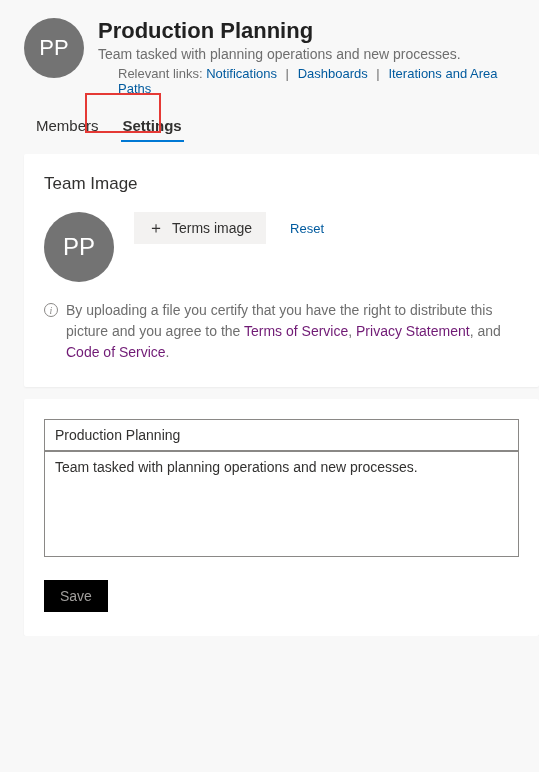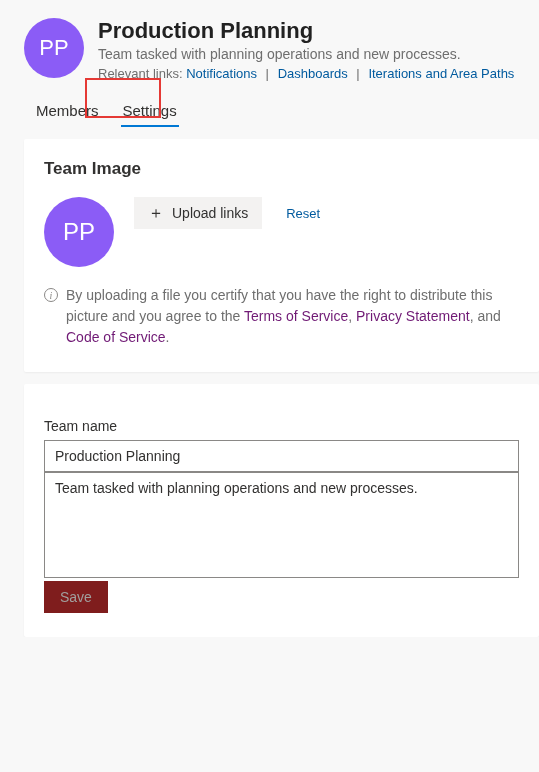--- a/index.html
+++ b/index.html
@@ -12,21 +12,21 @@
     }
     .header {
       display: flex;
       padding: 18px 24px 0 24px;
       gap: 14px;
     }
     .avatar {
       width: 60px;
       height: 60px;
       border-radius: 50%;
-      background: #8b5cf6;
+      background: #737373;
       color: #fff;
       display: flex;
       align-items: center;
       justify-content: center;
       font-size: 22px;
       flex-shrink: 0;
     }
     .avatar.small {
       width: 70px;
       height: 70px;
@@ -39,20 +39,21 @@
       margin-bottom: 2px;
     }
     .header-text .subtitle {
       color: #6e6e6e;
       font-size: 14px;
       margin-bottom: 4px;
     }
     .links-row {
       font-size: 13px;
       color: #6e6e6e;
+      margin-left: 20px;
     }
     .links-row a {
       color: #005a9e;
       text-decoration: none;
       cursor: pointer;
     }
     .links-sep { color: #6e6e6e; margin: 0 5px; }
     .tabs {
       display: flex;
       padding: 14px 24px 0 24px;
@@ -60,21 +61,21 @@
       position: relative;
     }
     .tab {
       padding: 7px 12px 8px 12px;
       font-size: 15px;
       color: #323130;
       cursor: pointer;
       position: relative;
     }
     .tab.active {
-      font-weight: 400;
+      font-weight: 700;
     }
     .tab.active::after {
       content: "";
       position: absolute;
       left: 10px;
       right: 10px;
       bottom: 0;
       height: 2px;
       background: #0078d4;
     }
@@ -85,21 +86,21 @@
     }
     .card {
       background: #fff;
       margin: 12px 0 0 24px;
       padding: 20px 20px 24px 20px;
       border-radius: 2px;
       box-shadow: 0 1px 2px rgba(0,0,0,0.05);
     }
     .card h2 {
       font-size: 17px;
-      font-weight: 700;
+      font-weight: 400;
       margin-bottom: 18px;
       color: #323130;
     }
     .image-row {
       display: flex;
       gap: 20px;
       align-items: flex-start;
       margin-bottom: 18px;
     }
     .image-actions {
@@ -181,25 +182,26 @@
       width: 100%;
       padding: 7px 10px;
       border: 1px solid #8a8886;
       font-size: 14px;
       font-family: inherit;
       color: #323130;
       height: 106px;
       resize: none;
     }
     .save-btn {
-      background: #7f1d1d;
+      background: #000000;
       border: none;
       padding: 8px 16px;
       font-size: 14px;
       color: #a19f9d;
+      margin-top: 20px;
       cursor: default;
     }
     .details-card h2 { margin-bottom: 6px; }
   </style>
 </head>
 <body>
 
 <div class="header">
   <div class="avatar">PP</div>
   <div class="header-text">
@@ -223,31 +225,30 @@
   <div class="highlight-box" style="left:85px; top:-3px; width:76px; height:40px;"></div>
 </div>
 
 <div class="card">
   <h2>Team Image</h2>
   <div class="image-row">
     <div class="avatar small">PP</div>
     <div class="image-actions">
       <button class="upload-btn">
         <span class="plus">＋</span>
-        <span>Upload links</span>
+        <span>Terms image</span>
       </button>
       <a class="reset-link">Reset</a>
     </div>
   </div>
   <div class="certify-row">
     <span class="info-icon">i</span>
     <div class="certify">
       <span>By uploading a file you certify that you have the right to distribute this picture and you agree to the </span><a>Terms of Service</a><span>, </span><a>Privacy Statement</a><span>, and </span><a>Code of Service</a><span>.</span>
     </div>
   </div>
 </div>
 
 <div class="card details-card">
-  <label class="field-label">Team name</label>
   <input class="text-input" type="text" value="Production Planning" style="">
   <textarea class="text-area" style="">Team tasked with planning operations and new processes.</textarea>
   <button class="save-btn">Save</button>
 </div>
 
 </body></html>

